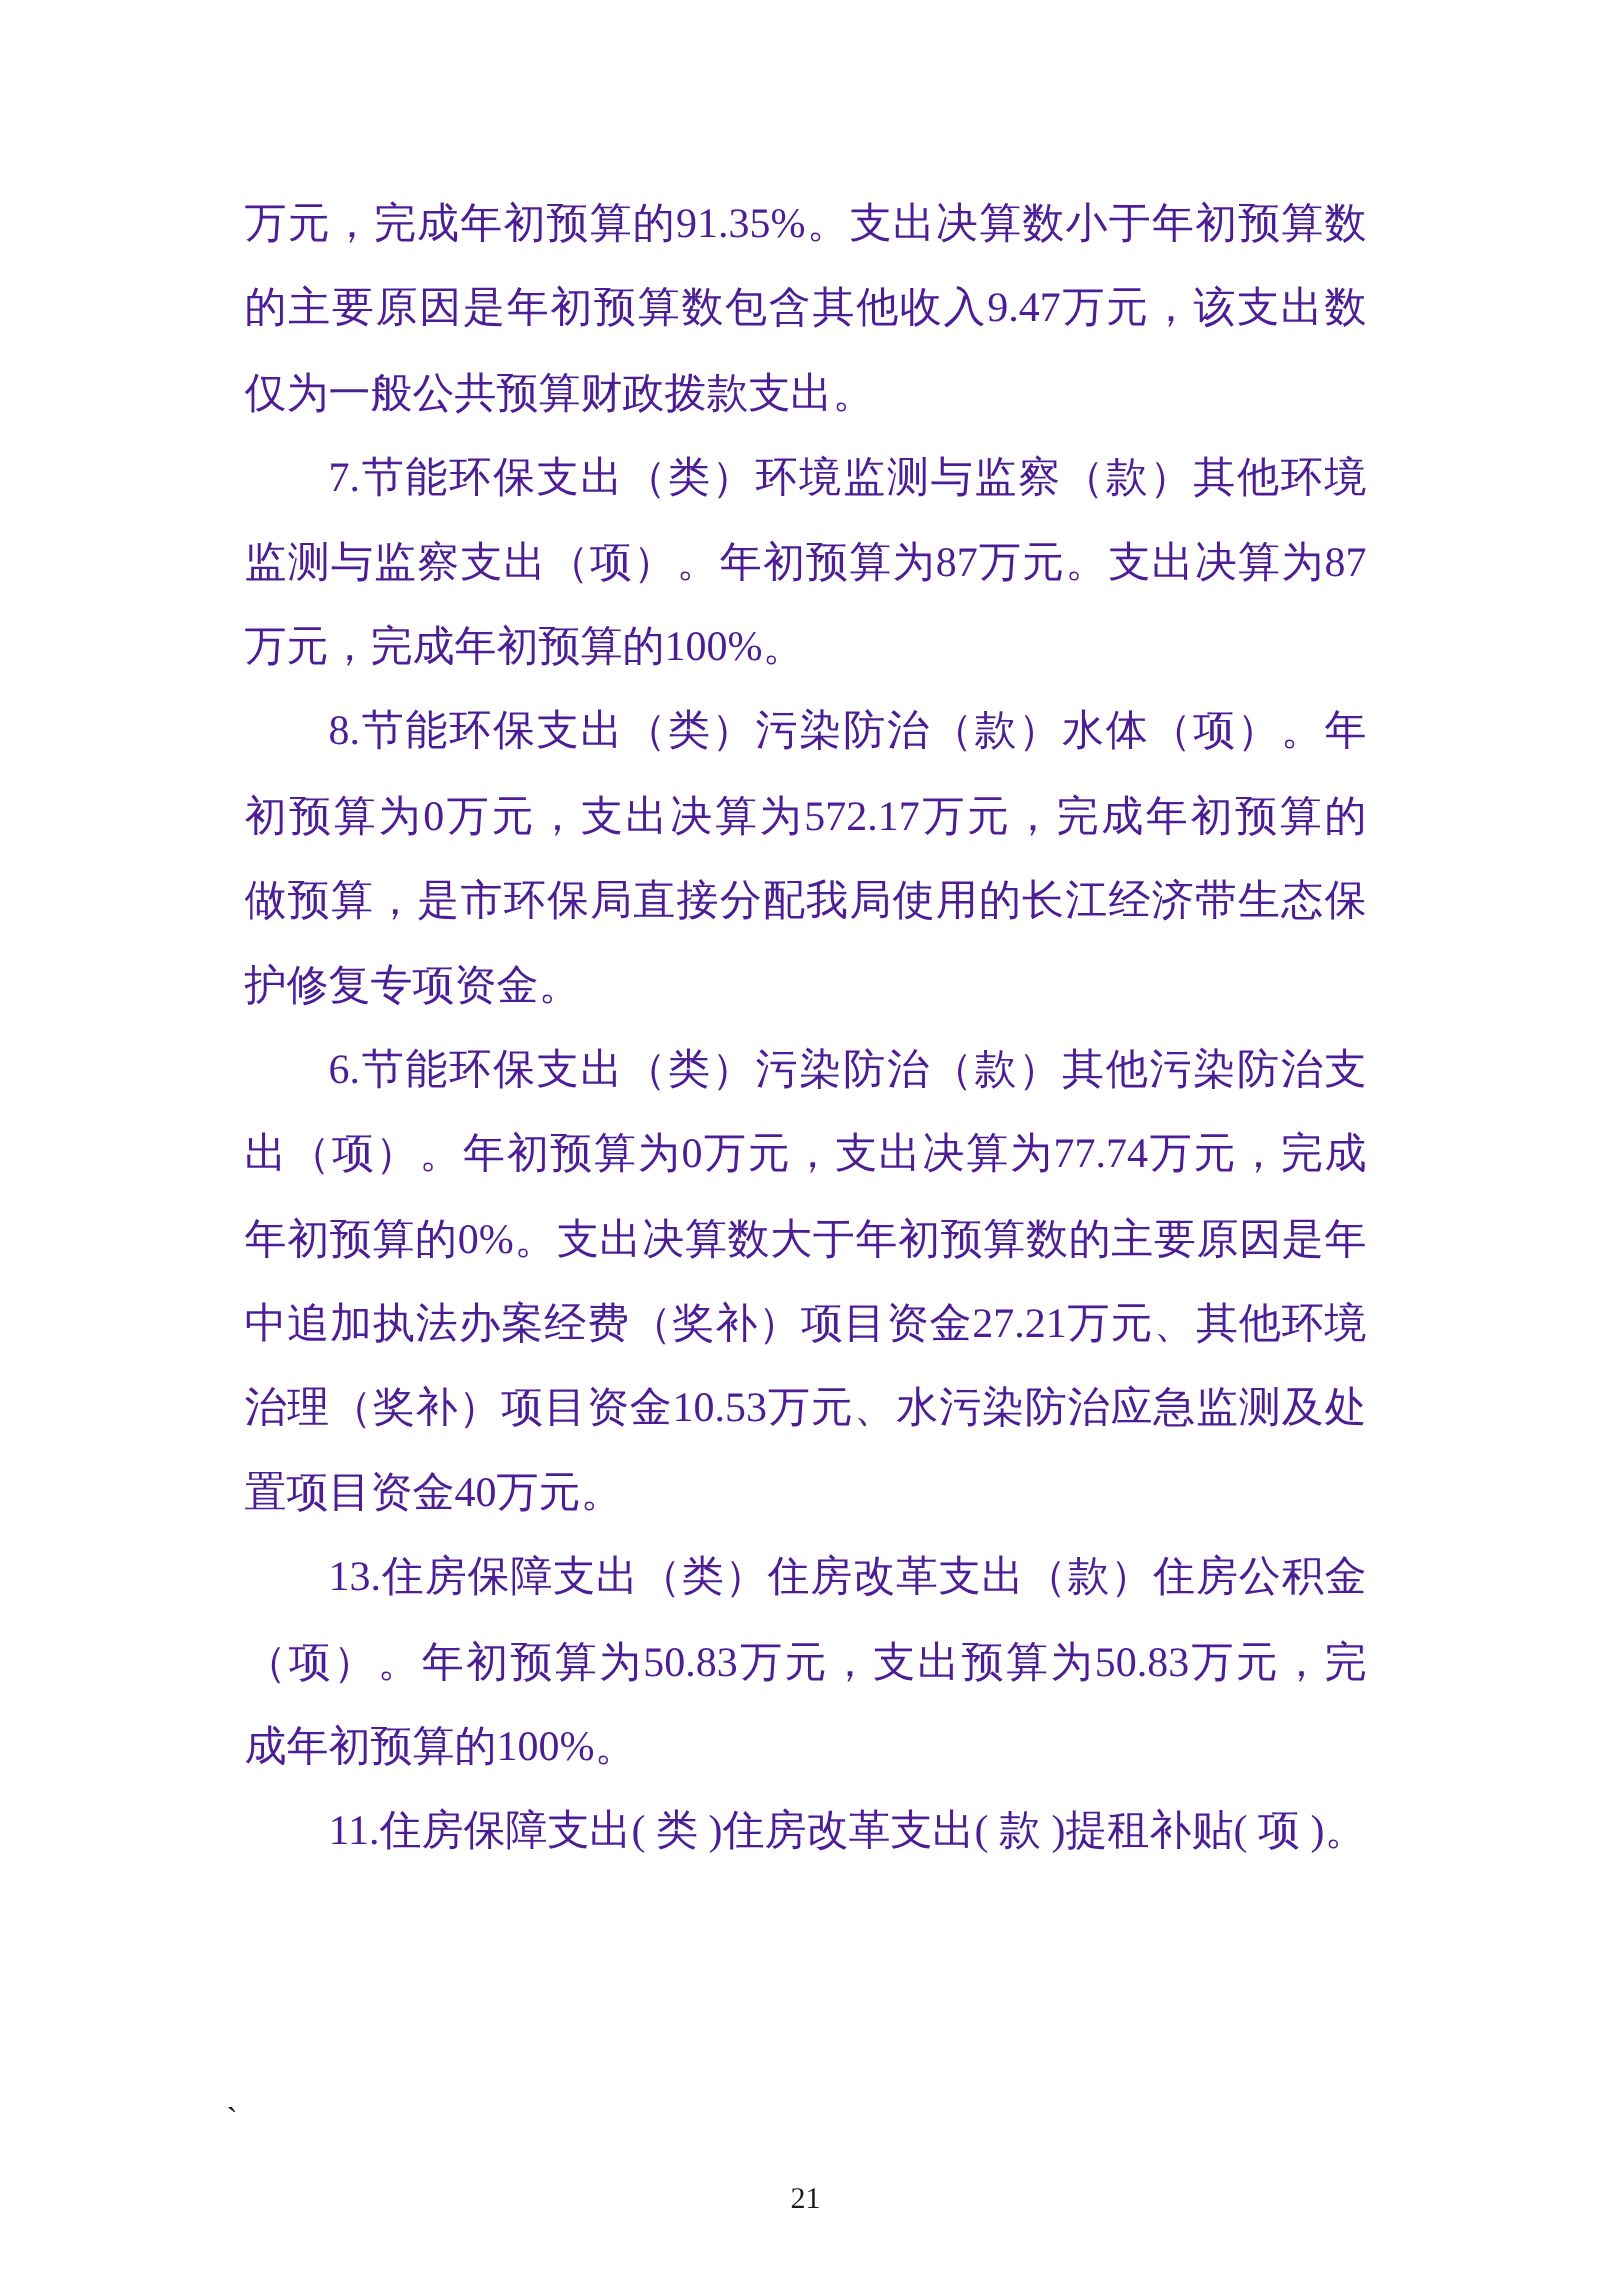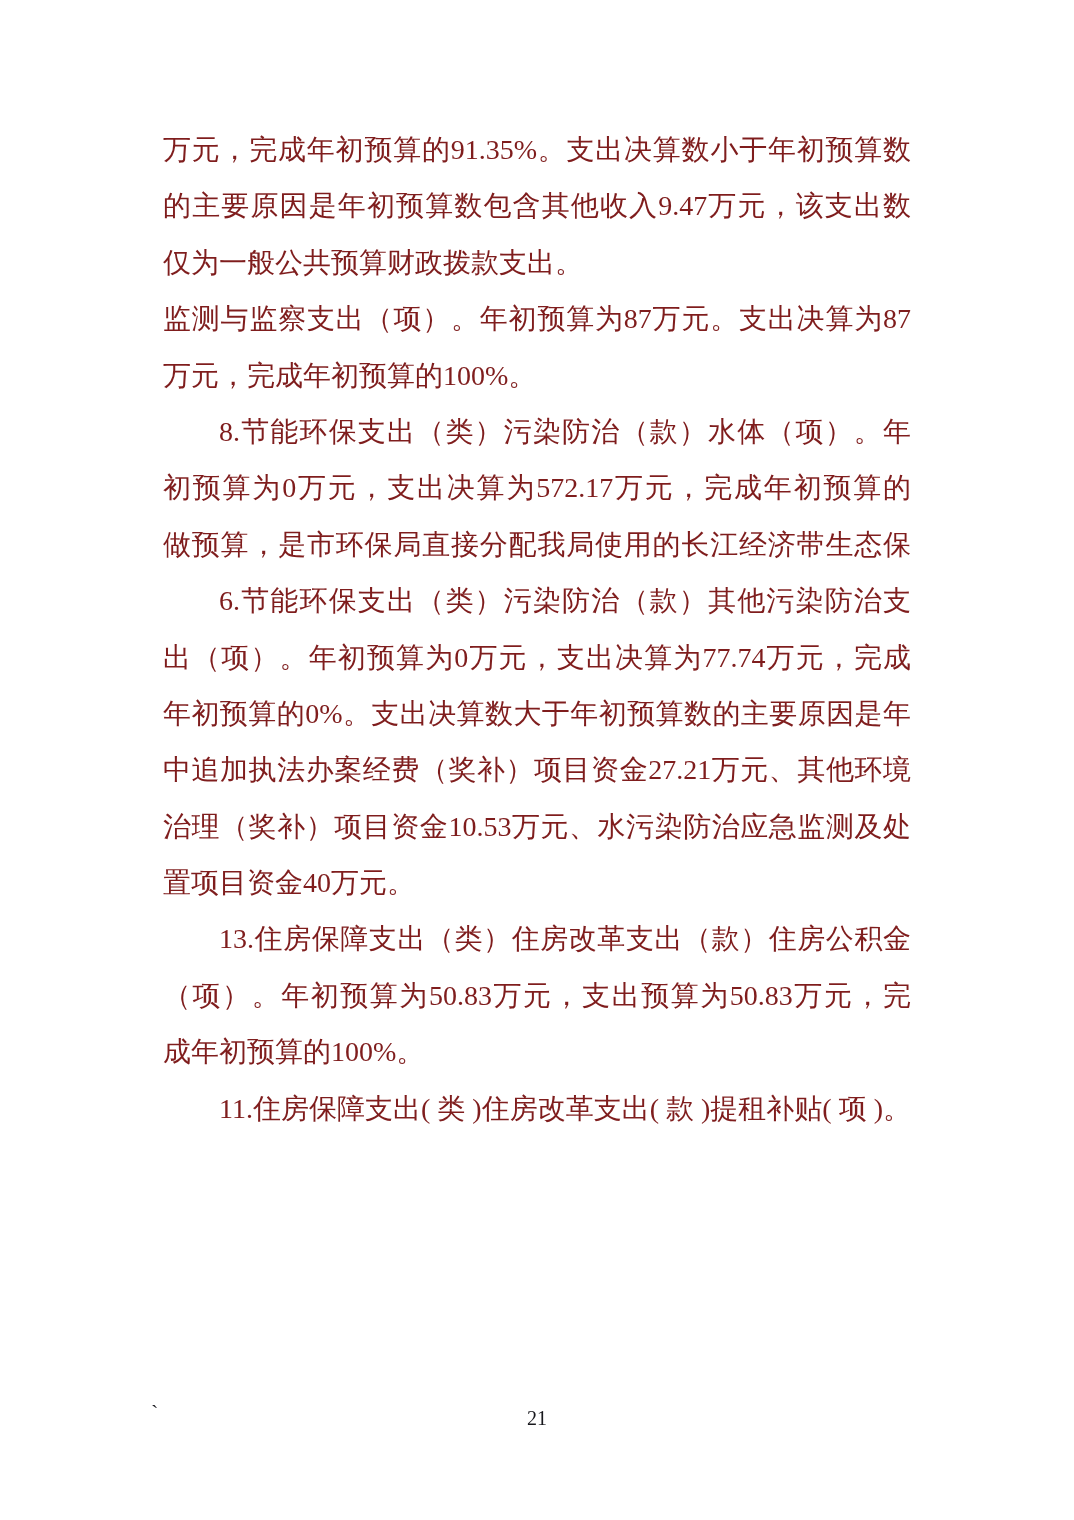--- a/index.html
+++ b/index.html
@@ -21,21 +21,21 @@
     left: 163px;
     top: 122px;
     width: 748px;
     color: #17171c;
   }
   .para { margin: 0; padding: 0; }
   .line {
     height: 56.4px;
     line-height: 56.4px;
     font-size: 28px;
-    color: #7f1d1d;
+    color: #4c1d95;
     text-align: justify;
     text-align-last: justify;
     text-justify: inter-character;
     white-space: normal;
     overflow: visible;
   }
   .line.end {
     text-align-last: left;
   }
   .line.indent {
@@ -45,46 +45,48 @@
     position: absolute;
     left: 151px;
     top: 1398px;
     font-size: 22px;
     color: #17171c;
     line-height: 30px;
   }
   .page-number {
     position: absolute;
     left: 0;
-    top: 1404px;
+    top: 1452px;
     width: 1074px;
     text-align: center;
     font-size: 20px;
     color: #17171c;
     line-height: 28px;
   }
 </style>
 </head>
 <body>
 
 <div class="page">
   <div class="doc-body">
       <div class="para">
         <div class="line">万元，完成年初预算的91.35%。支出决算数小于年初预算数</div>
         <div class="line">的主要原因是年初预算数包含其他收入9.47万元，该支出数</div>
         <div class="line end">仅为一般公共预算财政拨款支出。</div>
       </div>
       <div class="para">
+        <div class="line indent">7.节能环保支出（类）环境监测与监察（款）其他环境</div>
         <div class="line">监测与监察支出（项）。年初预算为87万元。支出决算为87</div>
         <div class="line end">万元，完成年初预算的100%。</div>
       </div>
       <div class="para">
         <div class="line indent">8.节能环保支出（类）污染防治（款）水体（项）。年</div>
         <div class="line">初预算为0万元，支出决算为572.17万元，完成年初预算的</div>
         <div class="line">做预算，是市环保局直接分配我局使用的长江经济带生态保</div>
+        <div class="line end">护修复专项资金。</div>
       </div>
       <div class="para">
         <div class="line indent">6.节能环保支出（类）污染防治（款）其他污染防治支</div>
         <div class="line">出（项）。年初预算为0万元，支出决算为77.74万元，完成</div>
         <div class="line">年初预算的0%。支出决算数大于年初预算数的主要原因是年</div>
         <div class="line">中追加执法办案经费（奖补）项目资金27.21万元、其他环境</div>
         <div class="line">治理（奖补）项目资金10.53万元、水污染防治应急监测及处</div>
         <div class="line end">置项目资金40万元。</div>
       </div>
       <div class="para">

